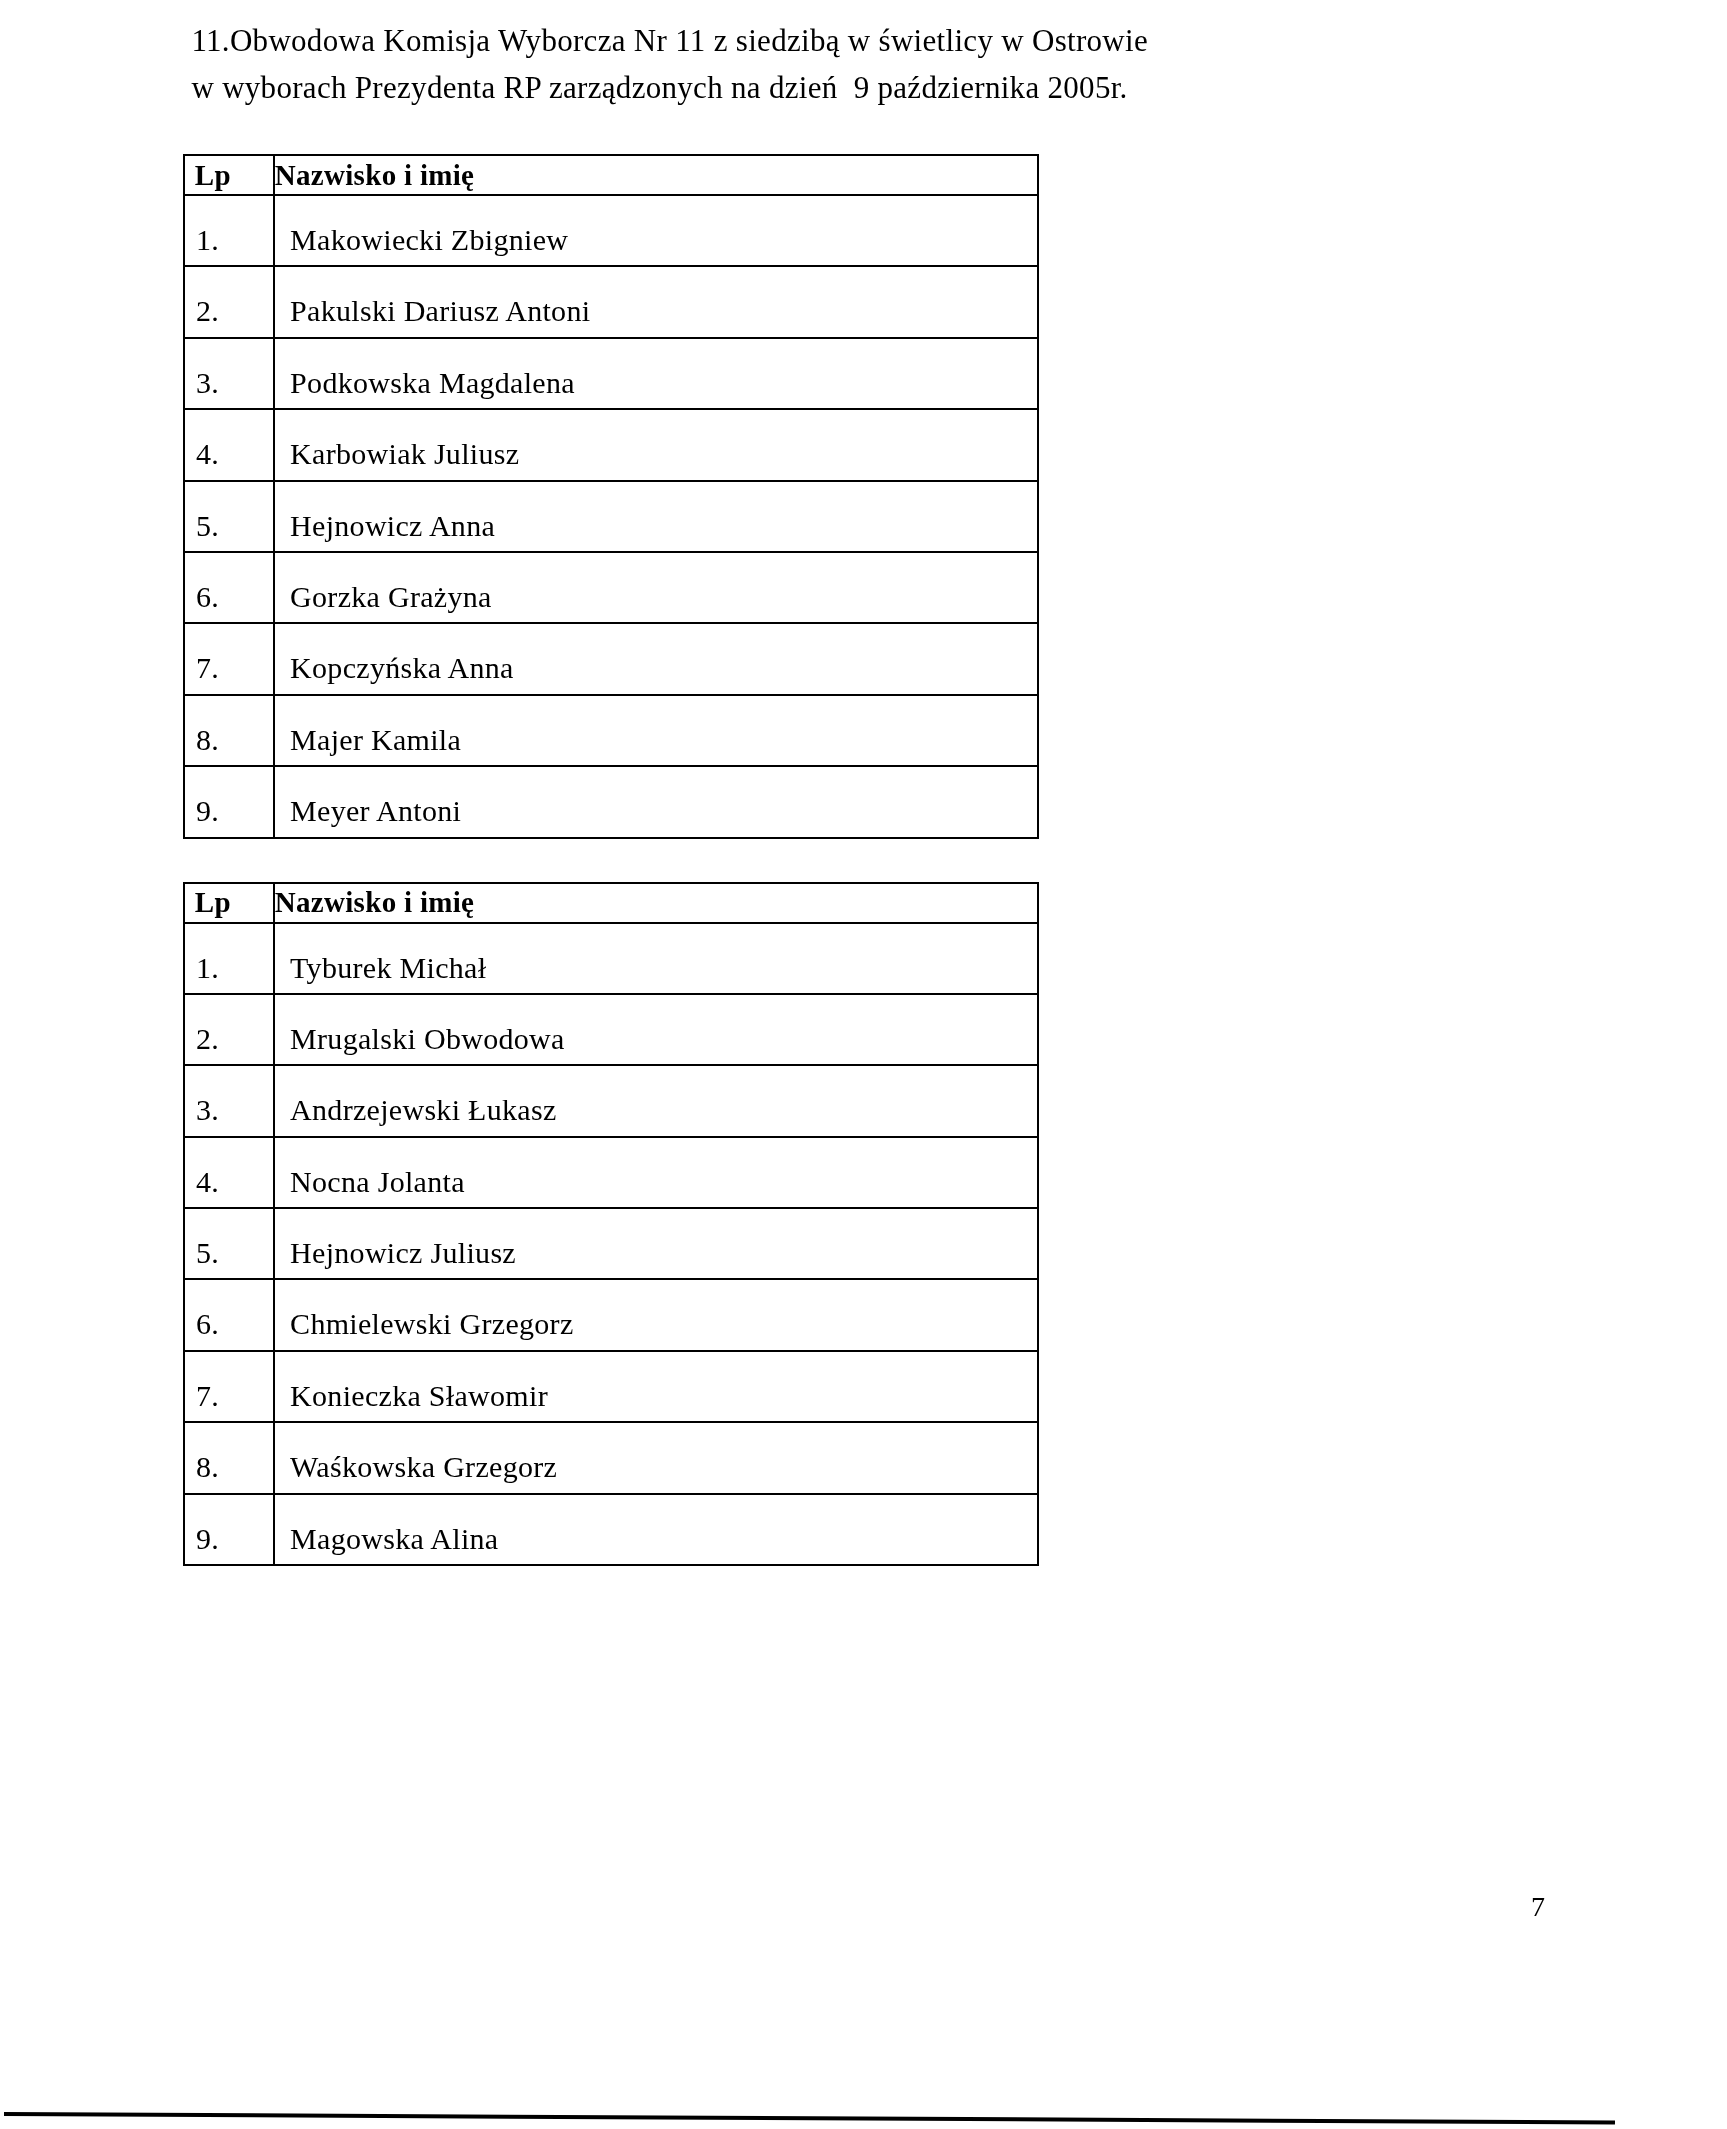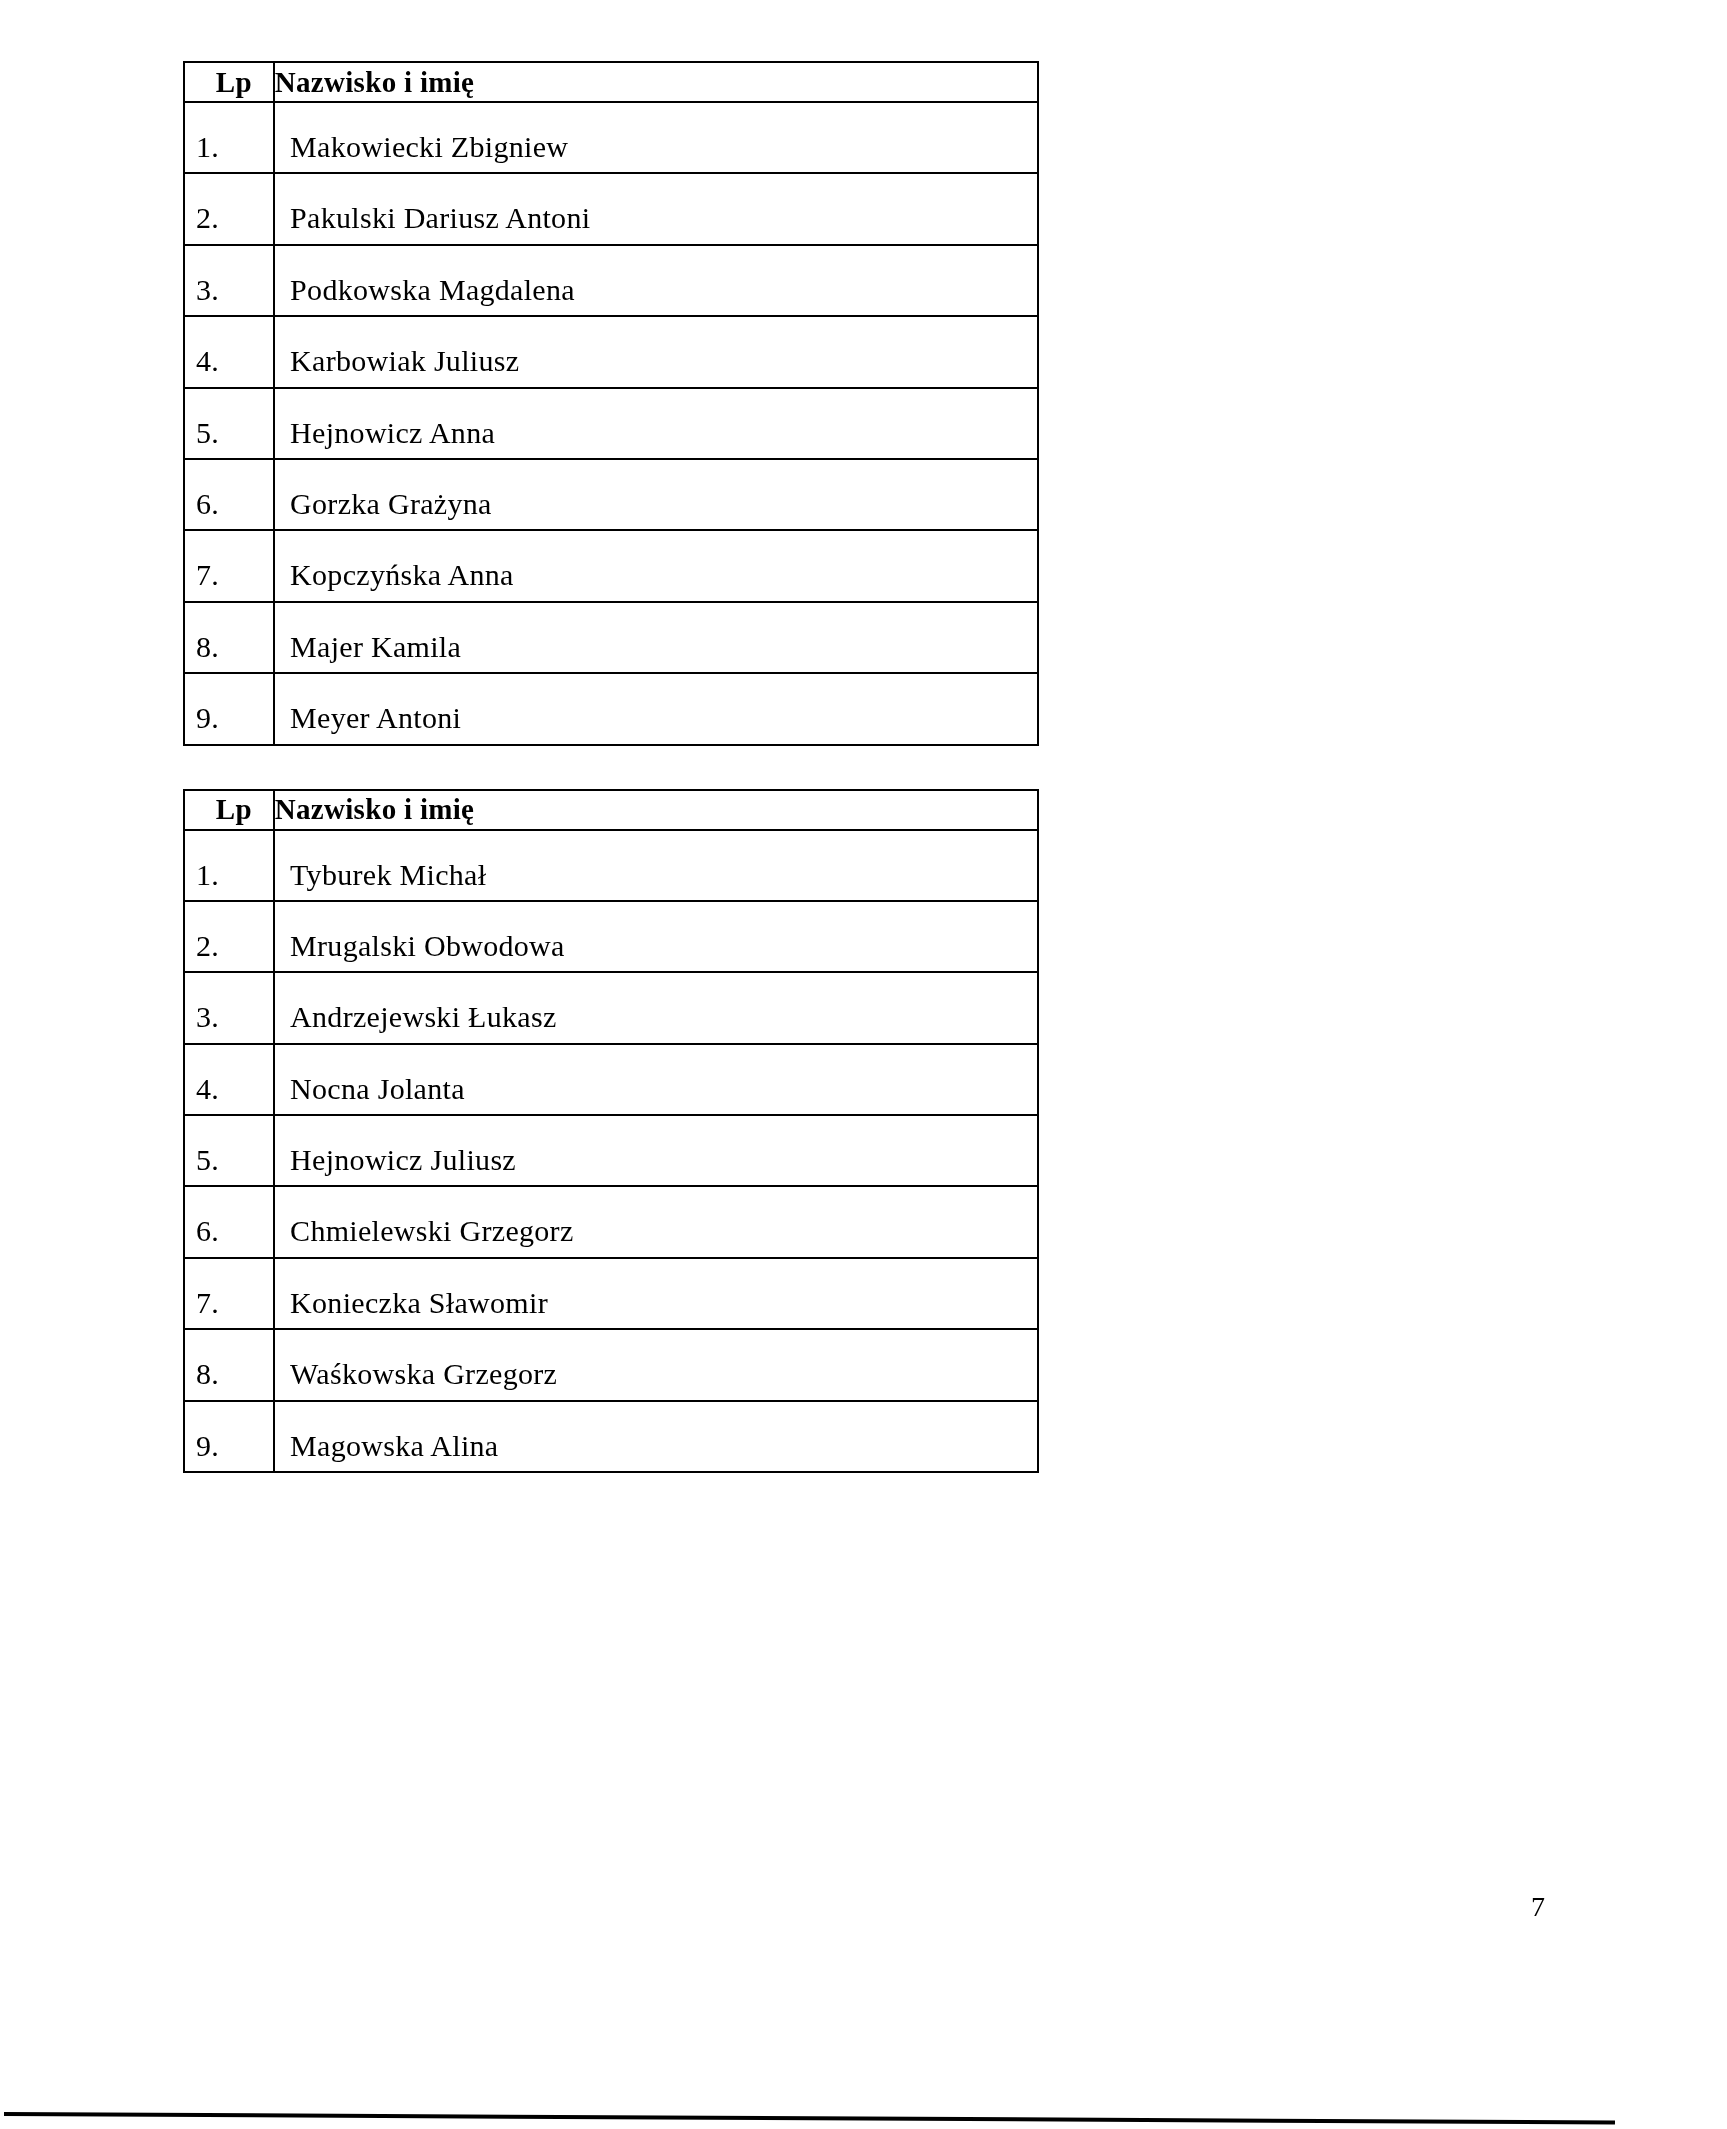--- a/index.html
+++ b/index.html
@@ -50,21 +50,21 @@
   table.roster td {
     height: 61px;
     vertical-align: bottom;
     font-size: 30px;
     letter-spacing: 0.3px;
     border-bottom: 2.1px solid #000;
     padding: 0 0 8.4px 0;
   }
   .col-lp {
     width: 78px;
-    text-align: center;
+    text-align: left;
     padding-left: 9.8px !important;
     border-right: 2.1px solid #000;
   }
   .col-name {
     text-align: left;
   }
   td.lp {
     padding-left: 11px !important;
     border-right: 2.1px solid #000;
   }
@@ -88,20 +88,22 @@
     transform-origin: left center;
   }
 </style>
 </head>
 <body>
 
 <div class="page">
   <div class="content">
 
     <section>
+      <p class="heading">11.Obwodowa Komisja Wyborcza Nr 11 z siedzibą w świetlicy w Ostrowie
+w wyborach Prezydenta RP zarządzonych na dzień  9 października 2005r.</p>
       <table class="roster">
         <thead>
           <tr>
             <th class="col-lp">Lp</th>
             <th class="col-name">Nazwisko i imię</th>
           </tr>
         </thead>
         <tbody>
           <tr>
             <td class="lp">1.</td>

